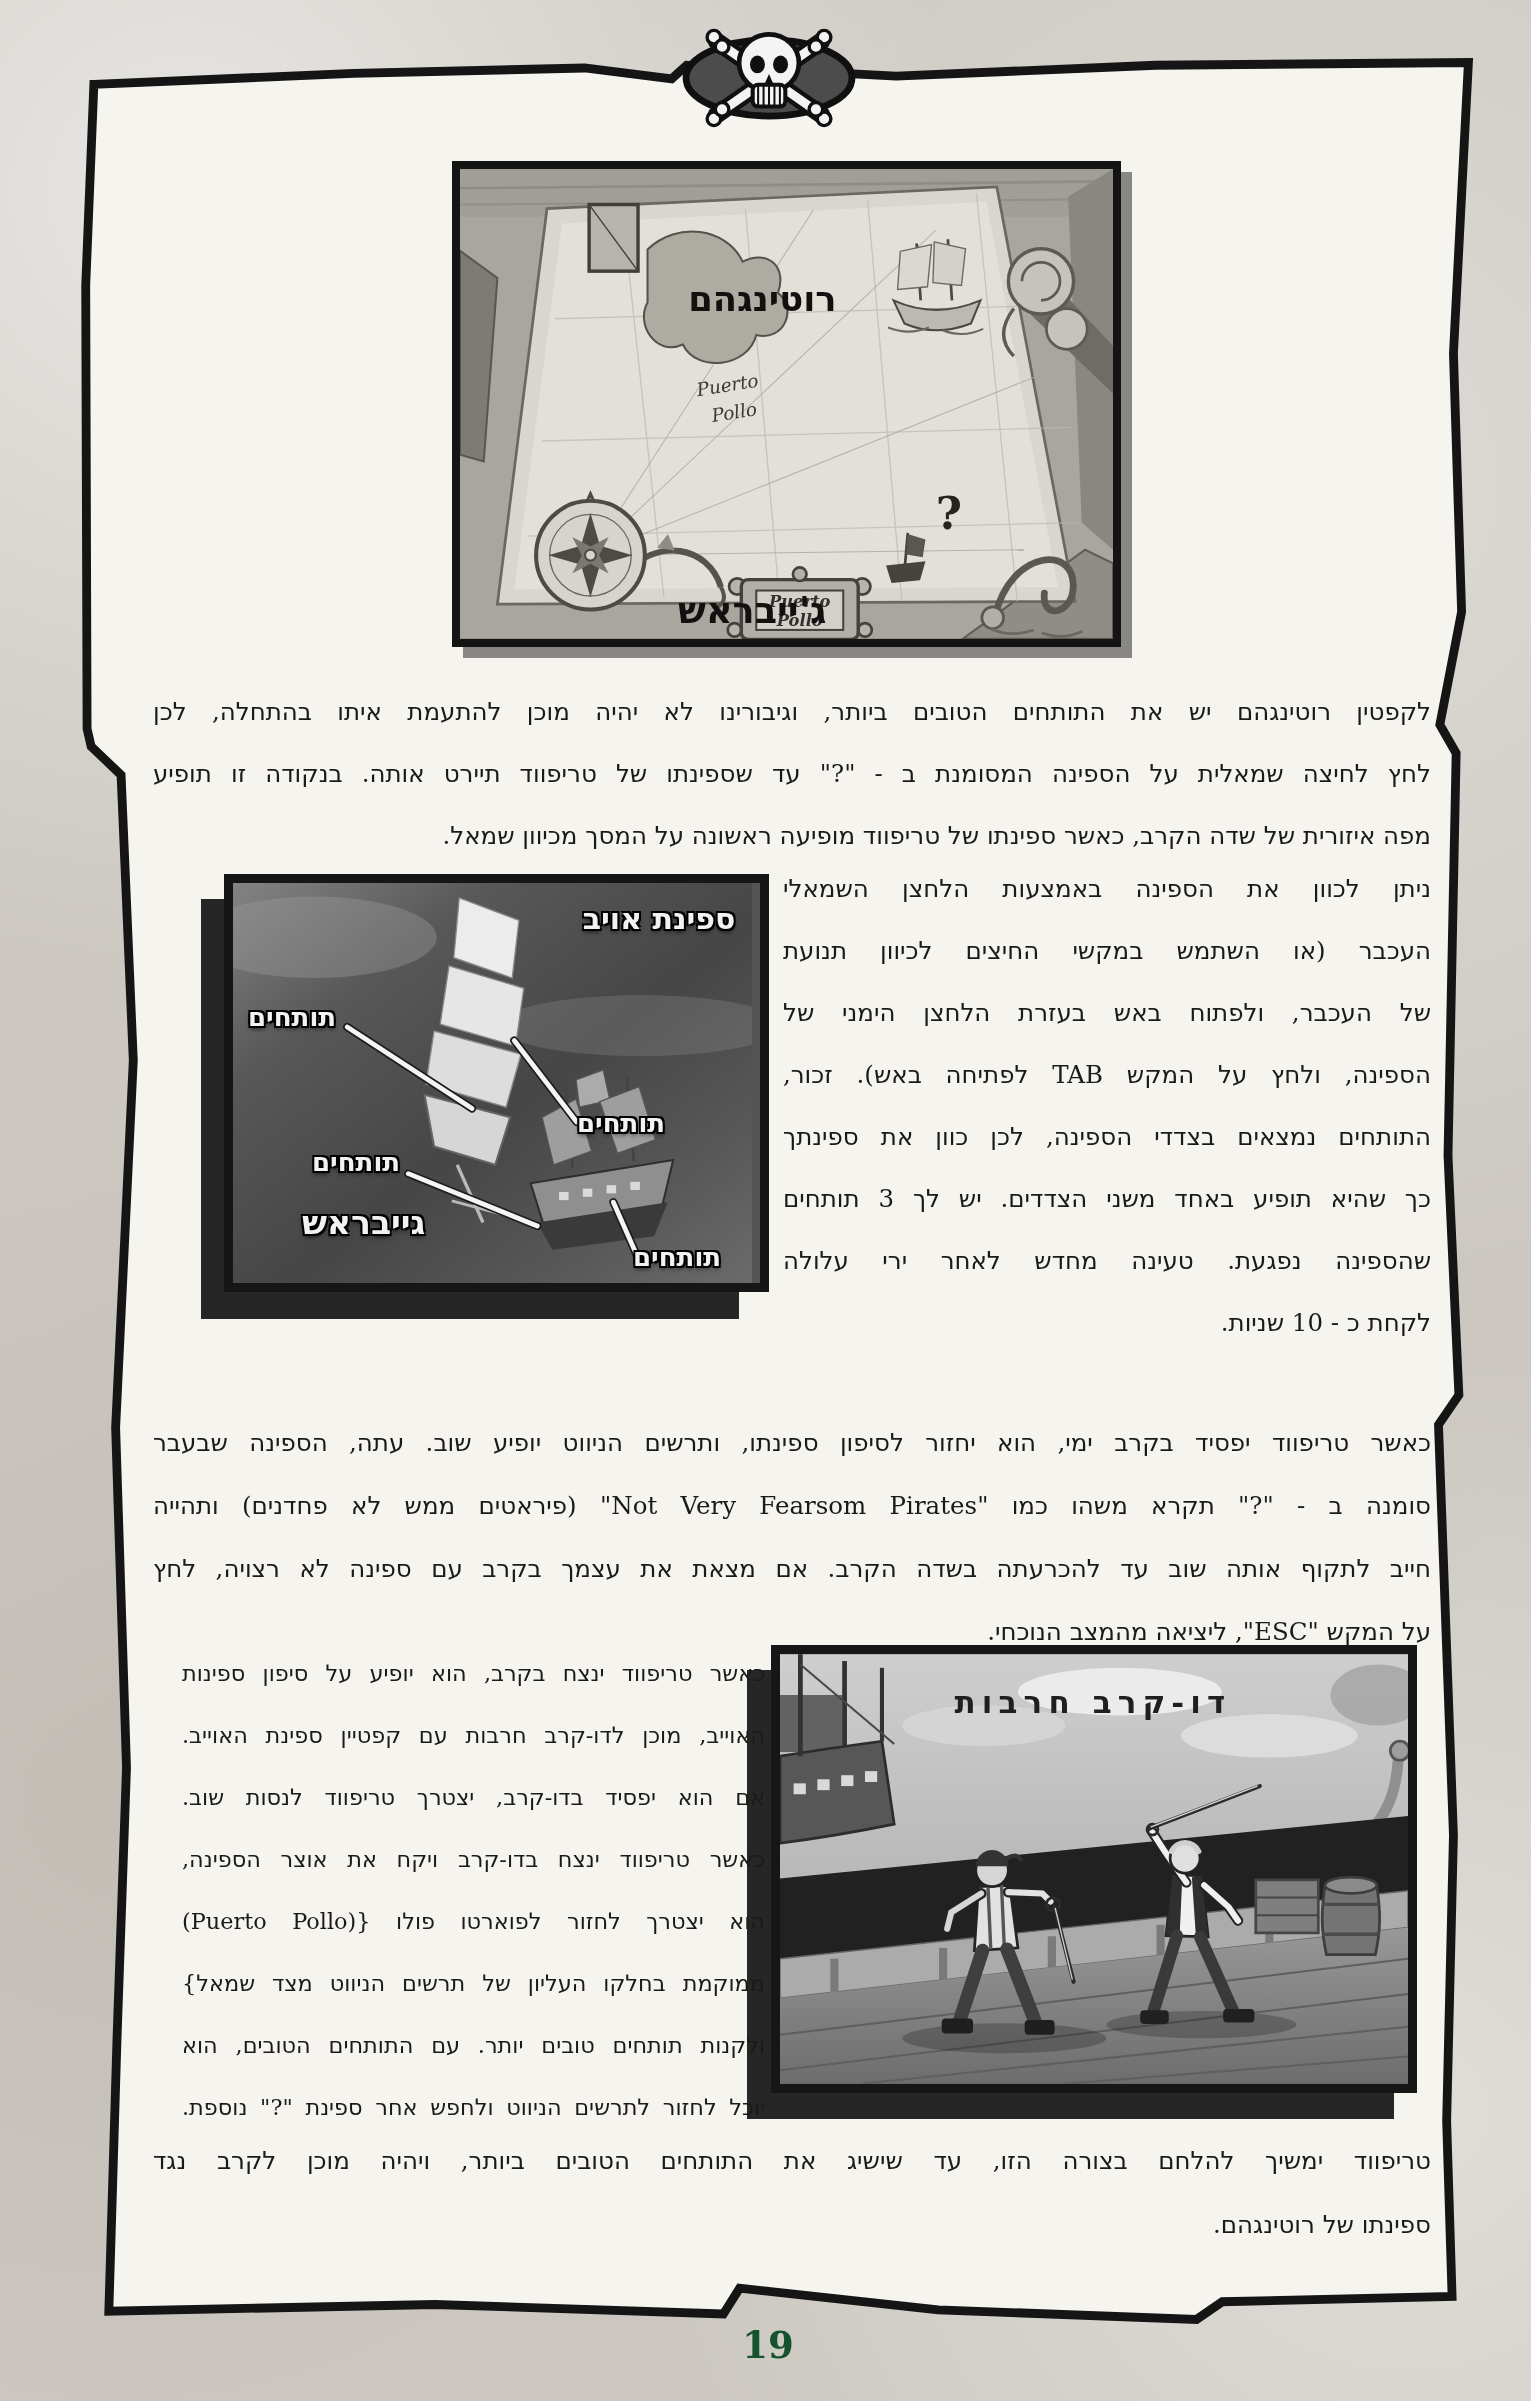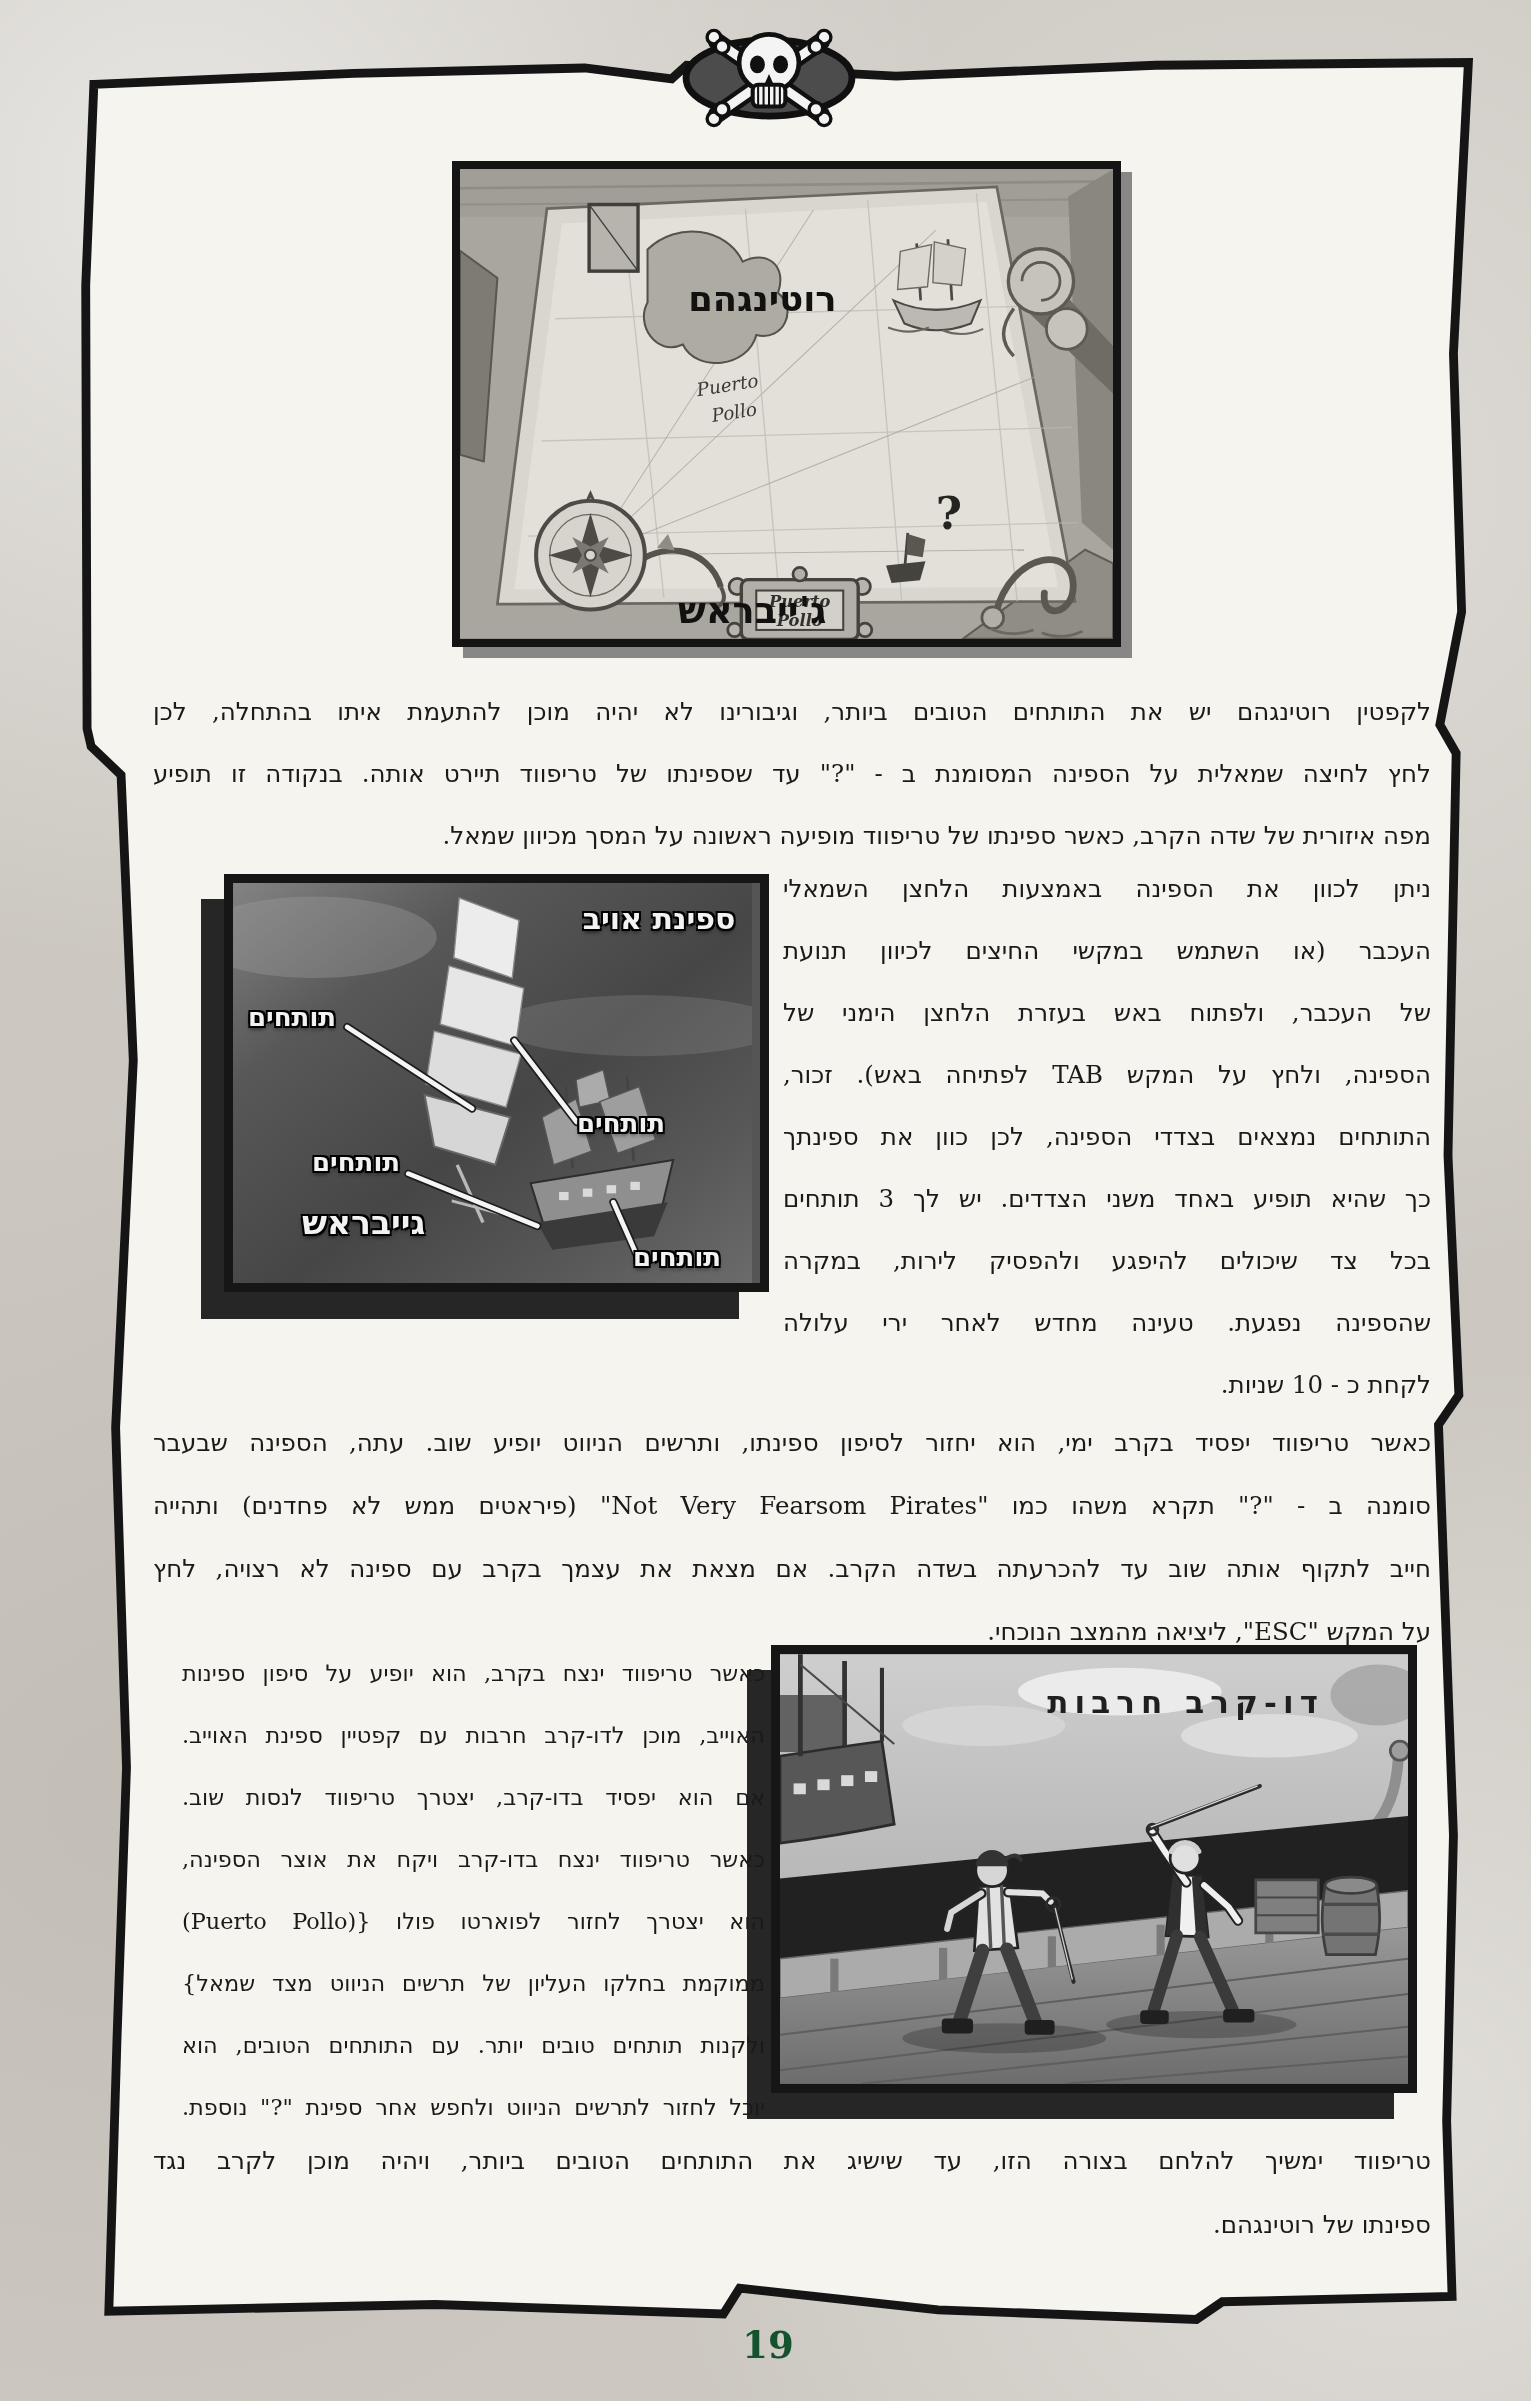--- a/index.html
+++ b/index.html
@@ -38,20 +38,21 @@
   }
   .fig svg{position:absolute;left:0;top:0;}
   .shiplabel{
     position:absolute;direction:rtl;font-family:"DejaVu Sans",sans-serif;
     font-weight:bold;font-size:26px;line-height:1.1;color:#f2f2f2;white-space:nowrap;
     text-shadow:-2px -2px 0 #000,2px -2px 0 #000,-2px 2px 0 #000,2px 2px 0 #000,0 2.7px 4.1px rgba(0,0,0,.7);
   }
   .duel-title{
     position:absolute;direction:rtl;font-family:"DejaVu Serif","DejaVu Sans",serif;
     font-weight:bold;font-size:31px;color:#1f1f1f;letter-spacing:6.1px;white-space:nowrap;
+    text-align:center;
   }
   .pagenum{
     position:absolute;font-family:"DejaVu Serif",serif;font-weight:bold;
     font-size:37px;color:#14532d;text-align:center;
   }
   .mapfig{border:8.2px solid #141414;box-shadow:11px 11px 0 rgba(45,45,45,.55);}
 </style>
 </head>
 <body>
 
@@ -259,21 +260,20 @@
     <div class="shiplabel" style="top:360px;left:400px;">תותחים</div>
   </div>
 
   <div class="tblock" style="left:783px;top:858px;width:648px;">
     <div class="ln">ניתן לכוון את הספינה באמצעות הלחצן השמאלי</div>
     <div class="ln">העכבר (או השתמש במקשי החיצים לכיוון תנועת</div>
     <div class="ln">של העכבר, ולפתוח באש בעזרת הלחצן הימני של</div>
     <div class="ln">הספינה, ולחץ על המקש TAB לפתיחה באש). זכור,</div>
     <div class="ln">התותחים נמצאים בצדדי הספינה, לכן כוון את ספינתך</div>
     <div class="ln">כך שהיא תופיע באחד משני הצדדים. יש לך 3 תותחים</div>
-    <div class="ln">בכל צד שיכולים להיפגע ולהפסיק לירות, במקרה</div>
     <div class="ln">שהספינה נפגעת. טעינה מחדש לאחר ירי עלולה</div>
     <div class="ln last">לקחת כ - 10 שניות.</div>
   </div>
 
   <div class="tblock" style="left:153px;top:1411px;width:1278px;">
     <div class="ln" style="height:63px;line-height:63px;">כאשר טריפווד יפסיד בקרב ימי, הוא יחזור לסיפון ספינתו, ותרשים הניווט יופיע שוב. עתה, הספינה שבעבר</div>
     <div class="ln" style="height:63px;line-height:63px;">סומנה ב - "?" תקרא משהו כמו "Not Very Fearsom Pirates" (פיראטים ממש לא פחדנים) ותהייה</div>
     <div class="ln" style="height:63px;line-height:63px;">חייב לתקוף אותה שוב עד להכרעתה בשדה הקרב. אם מצאת את עצמך בקרב עם ספינה לא רצויה, לחץ</div>
     <div class="ln last" style="height:63px;line-height:63px;">על המקש "ESC", ליציאה מהמצב הנוכחי.</div>
   </div>

